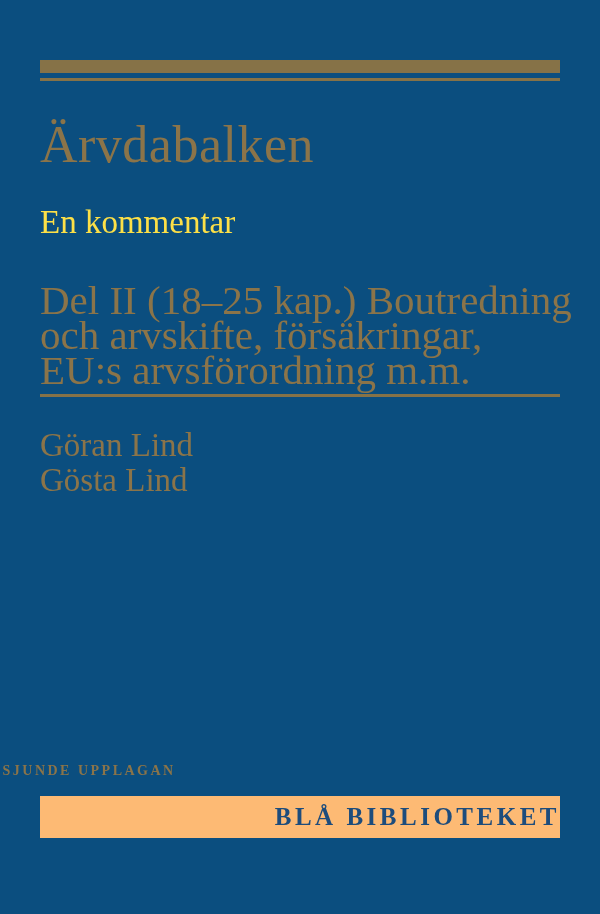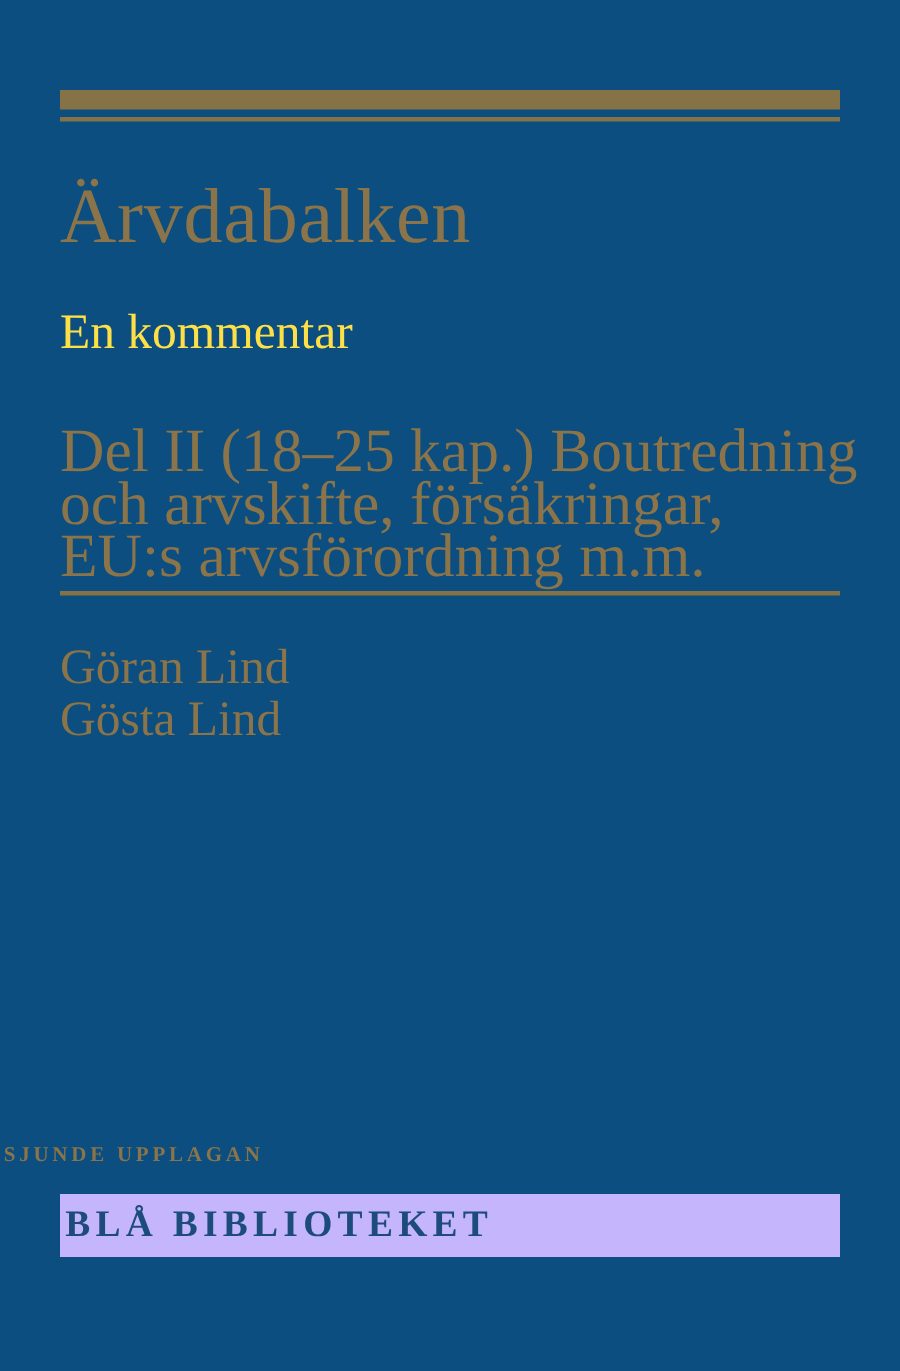--- a/index.html
+++ b/index.html
@@ -69,24 +69,24 @@
     letter-spacing: 2.5px;
     text-indent: 2.5px;
     color: #8b7449;
   }
   .series-band {
     position: absolute;
     left: 40px;
     top: 796px;
     width: 520px;
     height: 42px;
-    background: #c4b5fd;
+    background: #fdba74;
     display: flex;
     align-items: center;
-    justify-content: flex-start;
+    justify-content: flex-end;
   }
   .series-title {
     font-size: 25px;
     font-weight: bold;
     letter-spacing: 3.5px;
     text-indent: 3.5px;
     color: #1d4c7c;
     line-height: 42px;
   }
 </style>

